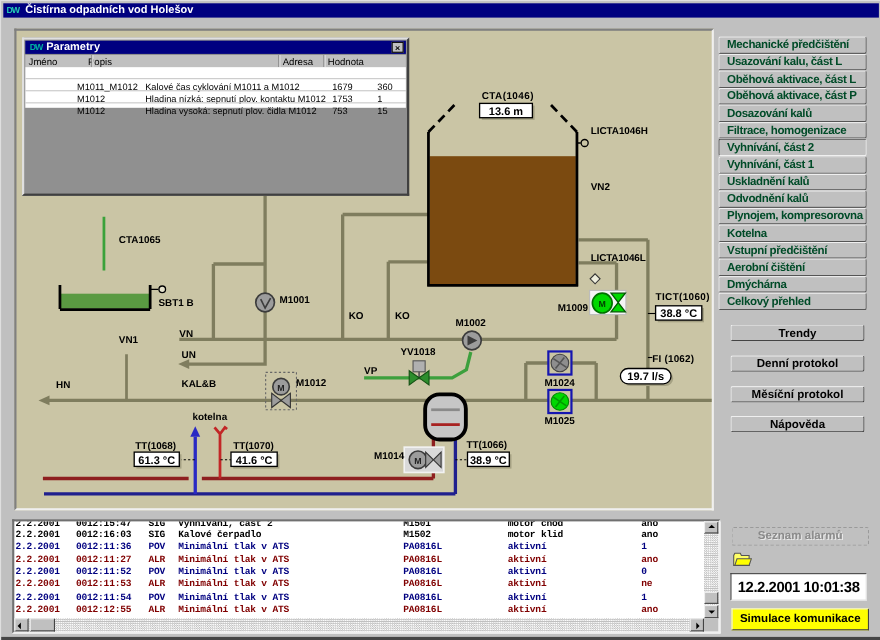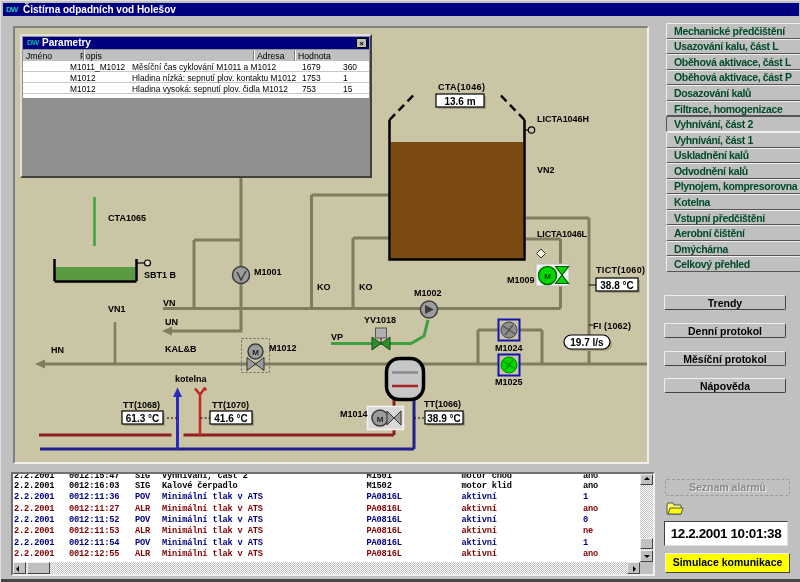--- a/index.html
+++ b/index.html
@@ -16,23 +16,23 @@
 border-top:2px solid #dfdfdf;border-left:2px solid #dfdfdf;border-right:2px solid #404040;border-bottom:2px solid #404040;}
 .dlg-title{position:absolute;left:1px;top:1px;right:1px;height:12px;background:#000080;color:#fff;font-weight:bold;font-size:10px;line-height:12px;}
 .dlg-title .t{position:absolute;left:19px;top:0;}
 .dicon{position:absolute;left:4px;top:1px;width:12px;height:10px;color:#00b2a0;font-weight:bold;font-size:8px;line-height:10px;letter-spacing:-1px;}
 .dclose{position:absolute;right:2px;top:1px;width:11px;height:10px;background:#c0c0c0;border:1px solid #000;font-size:8px;font-weight:bold;color:#000;text-align:center;line-height:9px;box-sizing:border-box;}
 .dhead{position:absolute;left:1px;top:14px;right:1px;height:11px;background:#c0c0c0;font-size:8.7px;font-weight:normal;}
 .dhead span{position:absolute;top:1px;}
 .dhead .sep{position:absolute;top:0;width:1px;height:11px;background:#808080;border-right:1px solid #fff;}
 .drows{position:absolute;left:1px;top:25px;right:1px;height:37px;background:#fff;font-size:8.4px;color:#000;}
 .drow{position:absolute;left:0;right:0;height:11px;box-sizing:border-box;border-bottom:1px solid #c8c8c8;}
-.drow span{position:absolute;top:1px;white-space:nowrap;padding-left:45px;}
-
-.gbtns{left:652px;top:22px;width:135px;height:249px;display:flex;flex-direction:column;margin-left:13px;}
+.drow span{position:absolute;top:13px;white-space:nowrap;padding-left:45px;}
+
+.gbtns{left:652px;top:32px;width:135px;height:249px;display:flex;flex-direction:column;}
 .gb{flex:1;background:#c0c0c0;border:1px solid;border-color:#efefef #555 #555 #efefef;border-radius:2px;
 color:#004b28;font-weight:bold;font-size:10.5px;display:flex;align-items:center;padding-left:7px;box-sizing:border-box;white-space:nowrap;letter-spacing:-0.35px;}
 .gb.pressed{border-color:#555 #efefef #efefef #555;}
 .wbtn{left:663px;width:122px;height:15px;background:#c0c0c0;border:1px solid;border-color:#efefef #444 #444 #efefef;border-radius:2px;
 color:#000;font-weight:bold;font-size:10.5px;text-align:center;line-height:15px;box-sizing:border-box;}
 .disbtn{left:664px;top:478px;width:125px;height:17px;background:#c0c0c0;border:1px dashed #9a9a9a;border-radius:2px;box-sizing:border-box;
 color:#8a8a8a;font-weight:bold;font-size:10.5px;text-align:center;line-height:15px;text-shadow:1px 1px 0 #e8e8e8;}
 .datebox{left:663px;top:520px;width:124px;height:25px;background:#fff;border:1px solid #404040;border-right-color:#dfdfdf;border-bottom-color:#dfdfdf;box-sizing:border-box;
 color:#000;font-weight:bold;font-size:13.5px;text-align:center;line-height:23px;letter-spacing:-0.4px;}
 .simbtn{left:664px;top:552px;width:125px;height:20px;background:#ffff00;border:1px solid;border-color:#efefef #444 #444 #efefef;box-sizing:border-box;
@@ -206,21 +206,21 @@
       <span style="left:57px">Popis</span>
       <span style="left:234px">Adresa</span>
       <span style="left:275px">Hodnota</span>
    <div class="sep" style="left:60px"></div>
       <div class="sep" style="left:230px"></div>
       <div class="sep" style="left:271px"></div>
  </div>
  <div class="drows">
    <div class="drow" style="top:0">
         <span style="left:2px">M1011_M1012</span>
-        <span style="left:64px">Měsíční čas cyklování M1011 a M1012</span>
+        <span style="left:64px">Kalové čas cyklování M1011 a M1012</span>
         <span style="left:234px">1679</span>
         <span style="left:275px">360</span>
       </div>
    <div class="drow" style="top:11px">
         <span style="left:2px">M1012</span>
         <span style="left:64px">Hladina nízká: sepnutí plov. kontaktu M1012</span>
         <span style="left:234px">1753</span>
         <span style="left:275px">1</span>
       </div>
    <div class="drow" style="top:22px">

